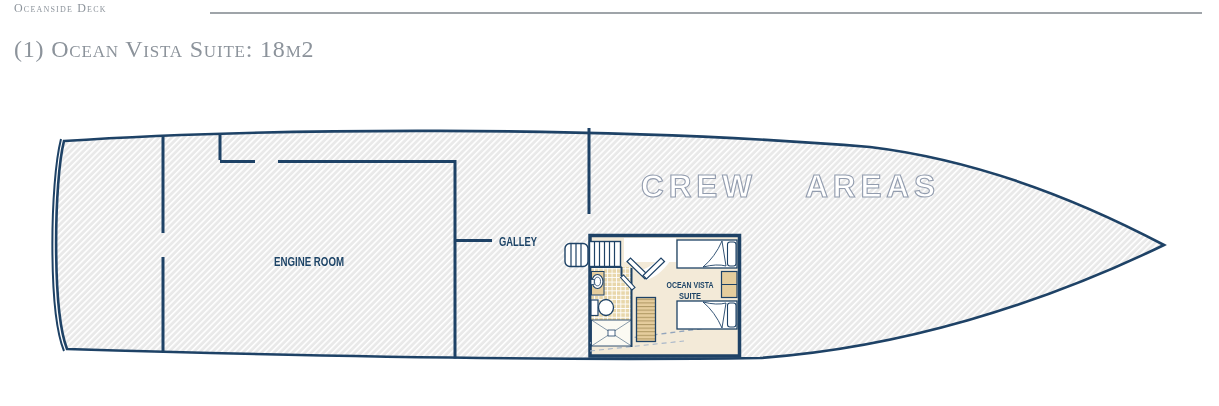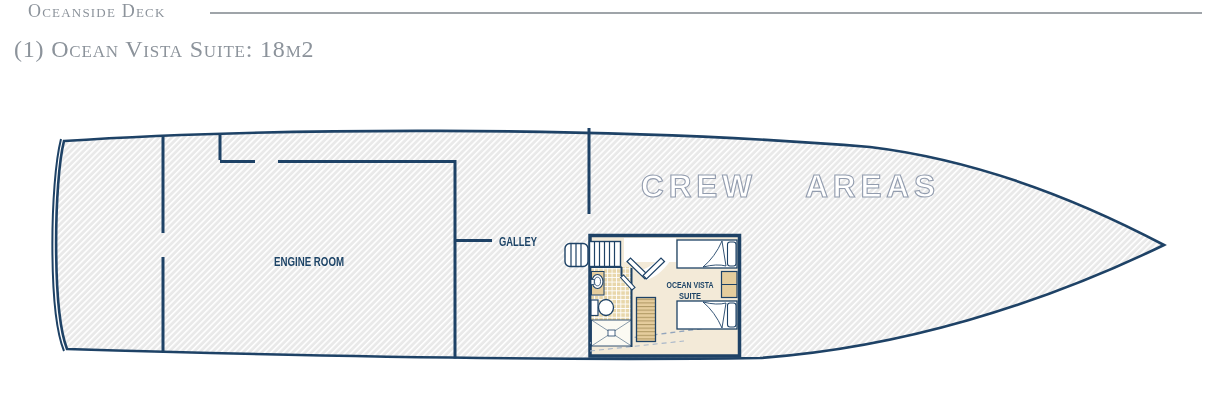--- a/index.html
+++ b/index.html
@@ -1,22 +1,22 @@
 <!DOCTYPE html>
 <html><head>
 <meta charset="utf-8">
 <style>
   html,body{margin:0;padding:0;background:#ffffff;}
   body{width:1219px;height:406px;position:relative;overflow:hidden;
        font-family:"Liberation Sans", sans-serif;}
   .hdr-title{
-    position:absolute;left:28px;top:1px;
+    position:absolute;left:14px;top:1px;
     font-family:"Liberation Serif", serif;
     font-variant:small-caps;
-    font-size:18px;letter-spacing:1.2px;
+    font-size:12px;letter-spacing:1.2px;
     color:#8c939b;
   }
   .hdr-sub{
     position:absolute;left:14px;top:36px;
     font-family:"Liberation Serif", serif;
     font-variant:small-caps;
     font-size:24px;letter-spacing:0.8px;
     color:#8c939b;
   }
   .hdr-rule{

